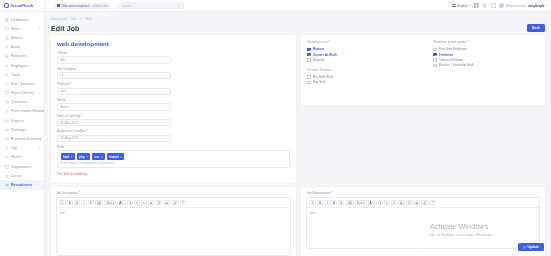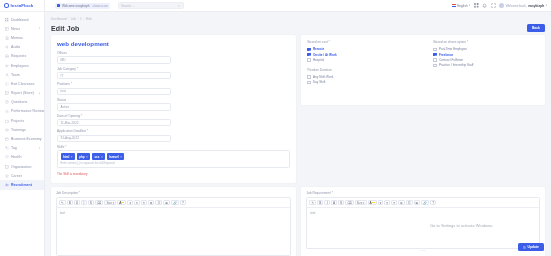--- a/index.html
+++ b/index.html
@@ -622,20 +622,21 @@
             <span class="tb-btn">?</span>
           </div>
         <div class="ed-body">test</div>
       </div>
       <div class="ed-resize">⸺</div>
     </div>
   </div>
 </div>
 
 <div id="watermark">
+  <div id="wm-title">Activate Windows</div>
   <div id="wm-sub">Go to Settings to activate Windows.</div>
 </div>
 
 <button id="update-button">
   <span class="uico">
     <svg viewBox="0 0 16 16" fill="none" stroke="#fff" stroke-width="1.6">
         <path d="M3 3h8l2 2v8H3z"></path>
         <path d="M6 3v4h4V3"></path>
       </svg>
   </span>

